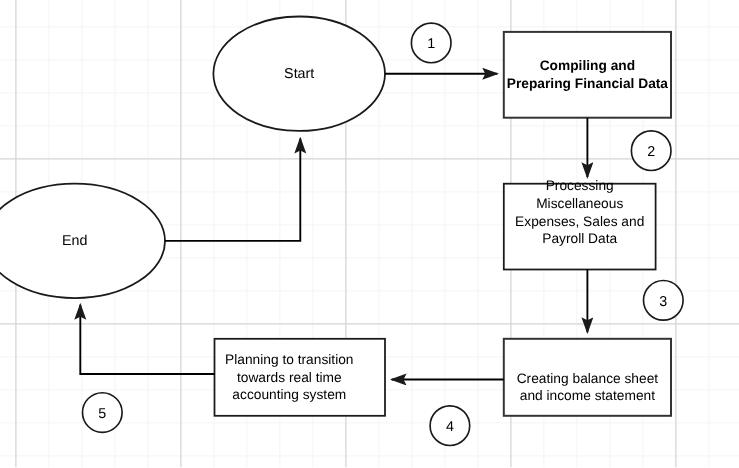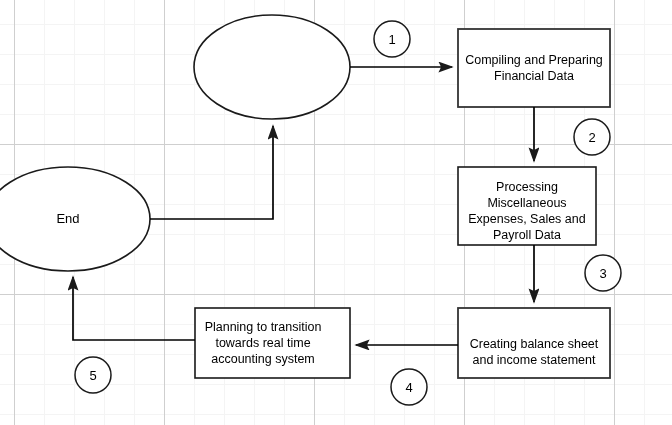--- a/index.html
+++ b/index.html
@@ -98,24 +98,25 @@
 
     <path d="M 150 219 L 273 219 L 273 126" fill="none" stroke="#000000" stroke-width="1.7" marker-end="url(#arrowhead)"></path>
 
     <circle cx="392" cy="39" r="18" fill="#ffffff" stroke="#1a1a1a" stroke-width="1.5"></circle>
     <circle cx="592" cy="137" r="18" fill="#ffffff" stroke="#1a1a1a" stroke-width="1.5"></circle>
     <circle cx="603" cy="273" r="18" fill="#ffffff" stroke="#1a1a1a" stroke-width="1.5"></circle>
     <circle cx="409" cy="387" r="18" fill="#ffffff" stroke="#1a1a1a" stroke-width="1.5"></circle>
     <circle cx="93" cy="375" r="18" fill="#ffffff" stroke="#1a1a1a" stroke-width="1.5"></circle>
   </svg>
 
+  <div class="node-label ellipse-label" style="left:194px; top:15px; width:156px; height:104px;">Start</div>
 
-  <div class="node-label box-label" style="left:460px; top:31px; width:148px; height:74px;">Compiling and Preparing Financial Data</div>
+  <div class="node-label box-label" style="left:460px; top:31px; width:148px; height:74px;font-weight:bold;">Compiling and Preparing Financial Data</div>
 
-  <div class="node-label box-label" style="left:459px; top:181px; width:136px; height:59px;">Processing Miscellaneous Expenses, Sales and Payroll Data</div>
+  <div class="node-label box-label" style="left:459px; top:163px; width:136px; height:59px;">Processing Miscellaneous Expenses, Sales and Payroll Data</div>
 
   <div class="node-label box-label" style="left:460px; top:310px; width:148px; height:84px;">Creating balance sheet and income statement</div>
 
   <div class="node-label box-label" style="left:197px; top:310px; width:132px; height:66px;">Planning to transition towards real time accounting system</div>
 
   <div class="node-label ellipse-label" style="left:-14px; top:167px; width:164px; height:104px;">End</div>
 
   <div class="seq-label" style="left:374px; top:21px;">1</div>
   <div class="seq-label" style="left:574px; top:119px;">2</div>
   <div class="seq-label" style="left:585px; top:255px;">3</div>

